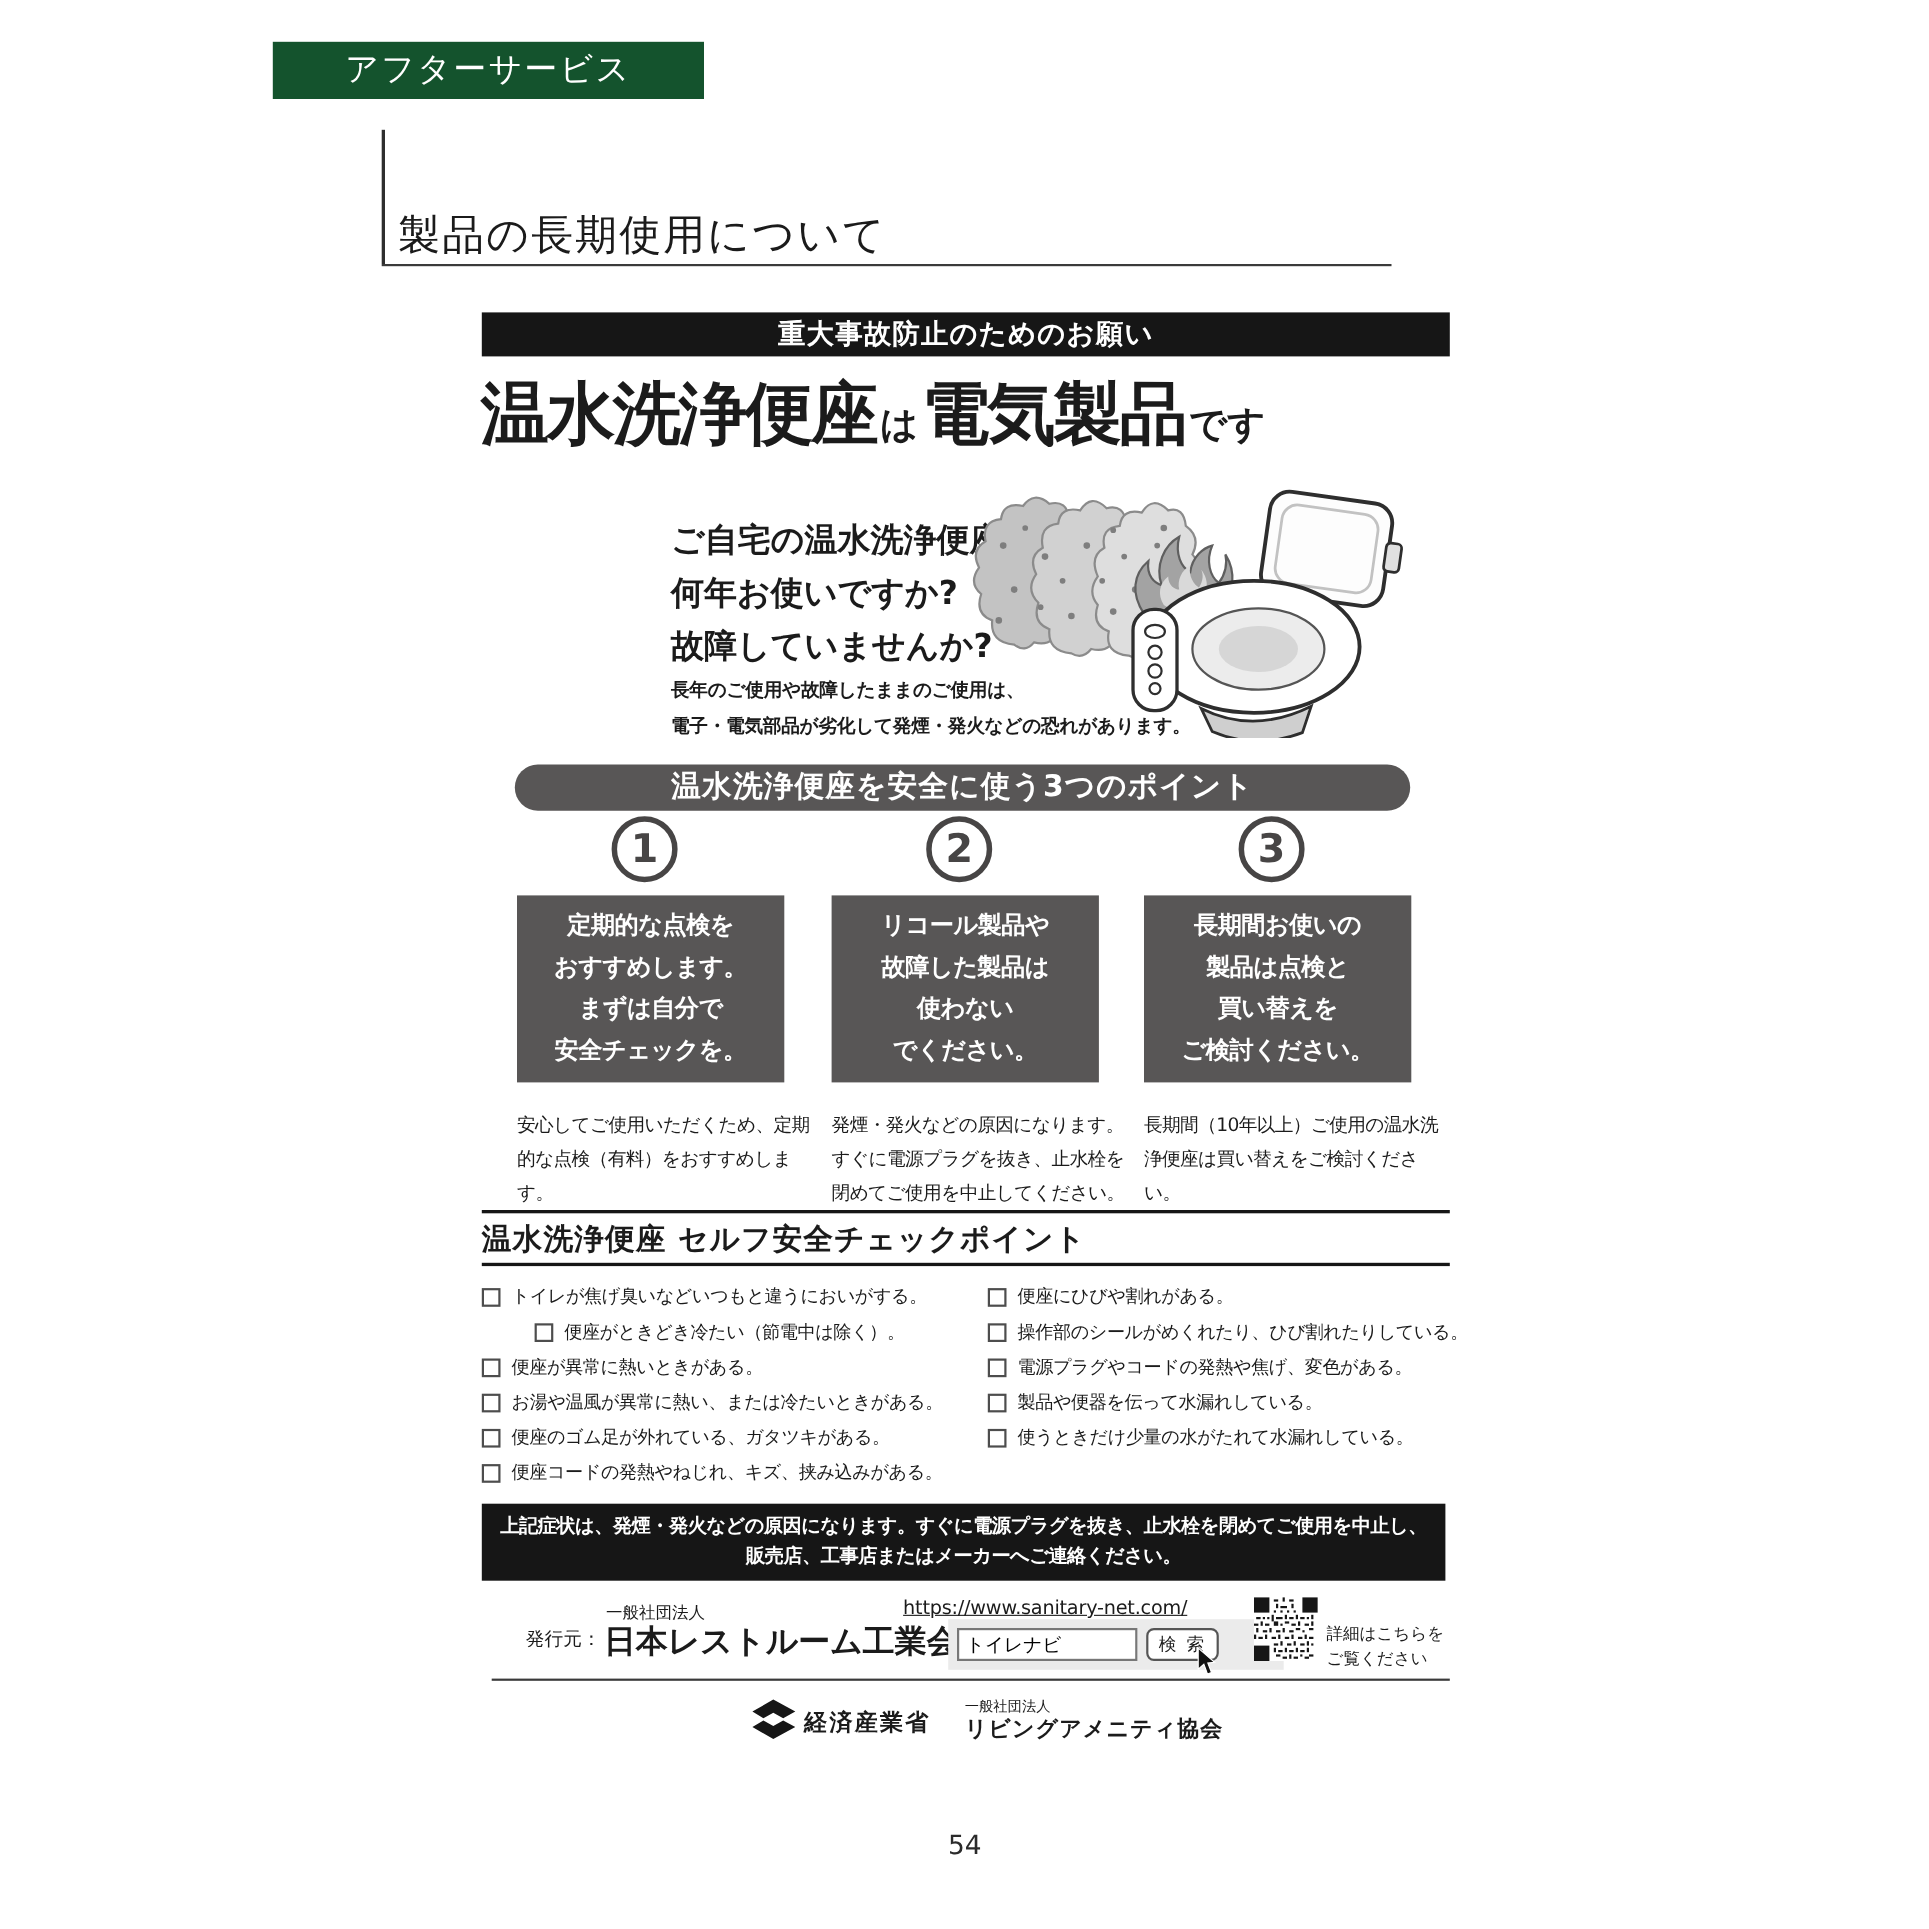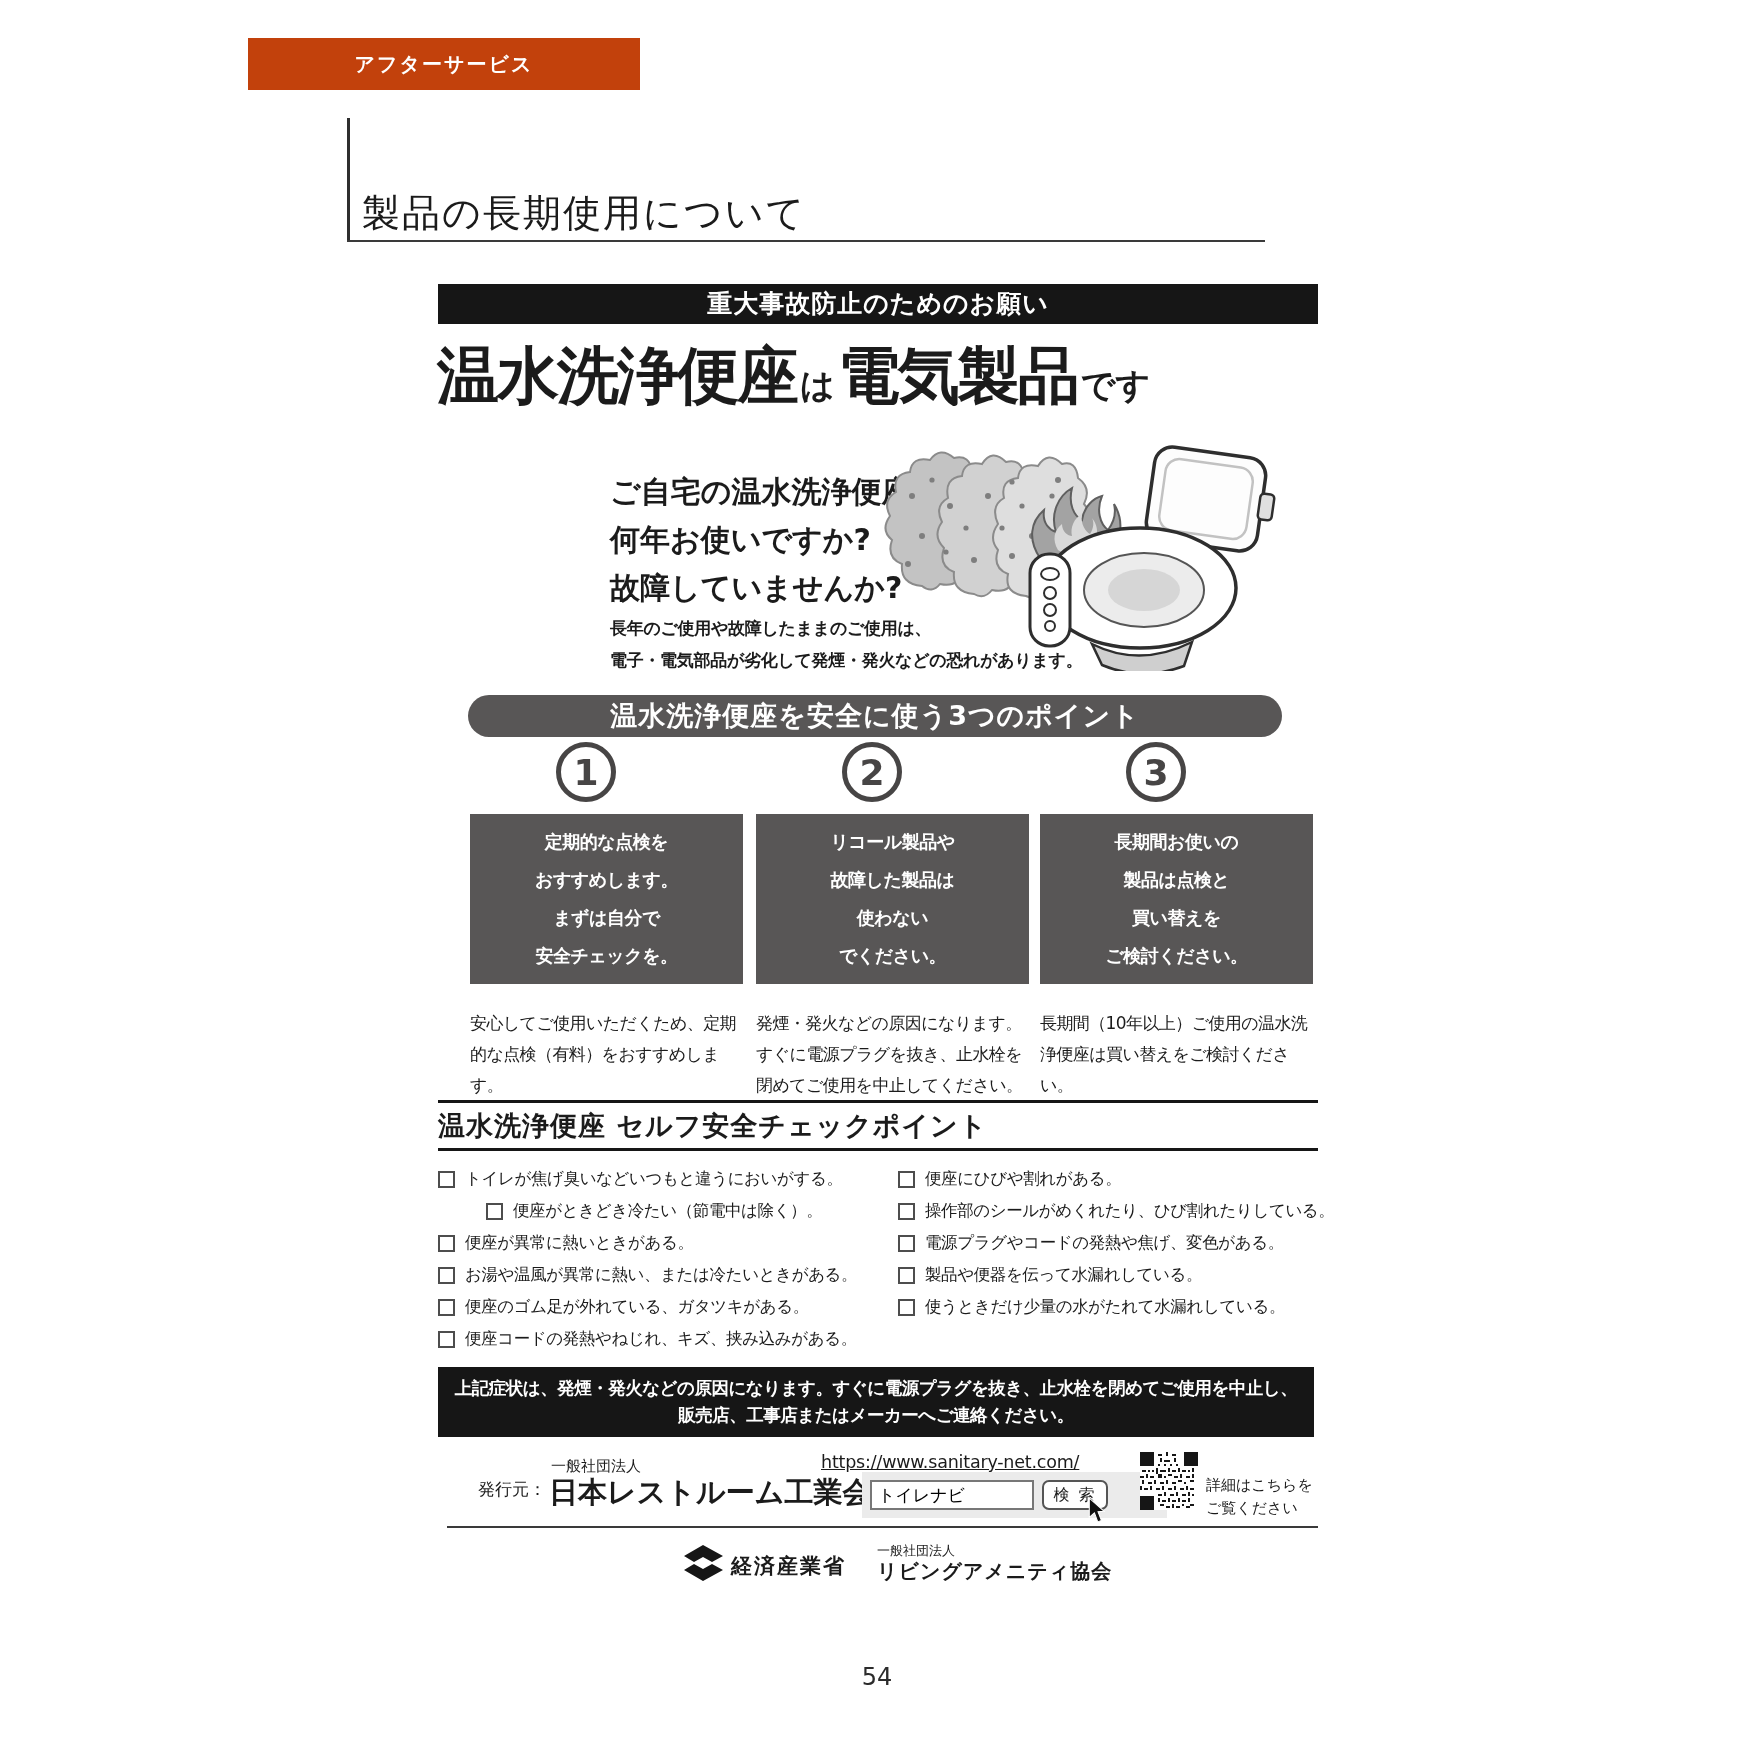--- a/index.html
+++ b/index.html
@@ -4,42 +4,42 @@
 <style>
   * { margin:0; padding:0; box-sizing:border-box; }
   html,body { background:#ffffff; }
   body {
     width:1754px; height:1754px; position:relative; overflow:hidden;
     font-family:"DejaVu Sans","Liberation Sans",sans-serif; color:#1b1b1b;
   }
   .abs { position:absolute; }
 
   
-  .tag-box { left:248px; top:38px; width:392px; height:52px; background:#c2410c;
-    color:#fff; font-size:20px; font-weight:bold; line-height:52px; text-align:center; letter-spacing:2px; }
+  .tag-box { left:248px; top:38px; width:392px; height:52px; background:#14532d;
+    color:#fff; font-size:30px; font-weight:normal; line-height:52px; text-align:center; letter-spacing:2px; }
   .v-rule { left:347px; top:118px; width:3px; height:122px; background:#2e2e2e; }
   .doc-title { left:362px; top:188px; font-size:38px; letter-spacing:2px; font-weight:500; color:#1b1b1b; }
   .title-rule { left:347px; top:240px; width:918px; height:2px; background:#3a3a3a; }
 
   
   .top-banner { left:438px; top:284px; width:880px; height:40px; background:#161616;
     color:#fff; font-size:25px; font-weight:bold; line-height:40px; text-align:center; letter-spacing:1px; }
   .headline { left:437px; top:334px; white-space:nowrap; }
   .hl-big   { font-size:62px; font-weight:bold; letter-spacing:-2px; }
   .hl-small { font-size:34px; font-weight:bold; margin:0 3px; }
   .intro-q { left:610px; top:468px; font-size:30px; font-weight:bold; line-height:48px; letter-spacing:0px; }
   .intro-n { left:610px; top:612px; font-size:17px; font-weight:600; line-height:32px; letter-spacing:-0.3px; }
 
   .pill-banner { left:468px; top:695px; width:814px; height:42px; background:#585656; border-radius:21px;
     color:#fff; font-size:27px; font-weight:bold; line-height:42px; text-align:center; letter-spacing:1px; }
 
   .pt-circle { width:60px; height:60px; border:5px solid #474545; border-radius:50%; background:#fff;
     color:#474545; font-size:36px; font-weight:bold; text-align:center; line-height:52px; }
-  .pt-box { width:273px; height:170px; background:#585656; color:#fff; text-align:center;
-    font-size:18px; font-weight:bold; line-height:38px; padding-top:9px; letter-spacing:-0.5px; }
+  .pt-box { width:243px; height:170px; background:#585656; color:#fff; text-align:center;
+    font-size:22px; font-weight:bold; line-height:38px; padding-top:9px; letter-spacing:-0.5px; }
   .pt-cap { width:268px; font-size:17px; line-height:31px; font-weight:500; letter-spacing:-0.6px; }
 
   .rule { background:#161616; }
   .chk-title { left:438px; top:1108px; width:880px; 
     font-size:27px; font-weight:bold; letter-spacing:1px; }
   .chk-row { position:absolute; display:flex; align-items:center; gap:10px;
     font-size:16.5px; font-weight:500; letter-spacing:-0.4px; white-space:nowrap; }
   .chk-box { width:17px; height:17px; border:2px solid #4d4d4d; background:#fff; flex:none; margin-top:1px; }
 
   .warn-banner { left:438px; top:1367px; width:876px; height:70px; background:#161616; color:#fff;

